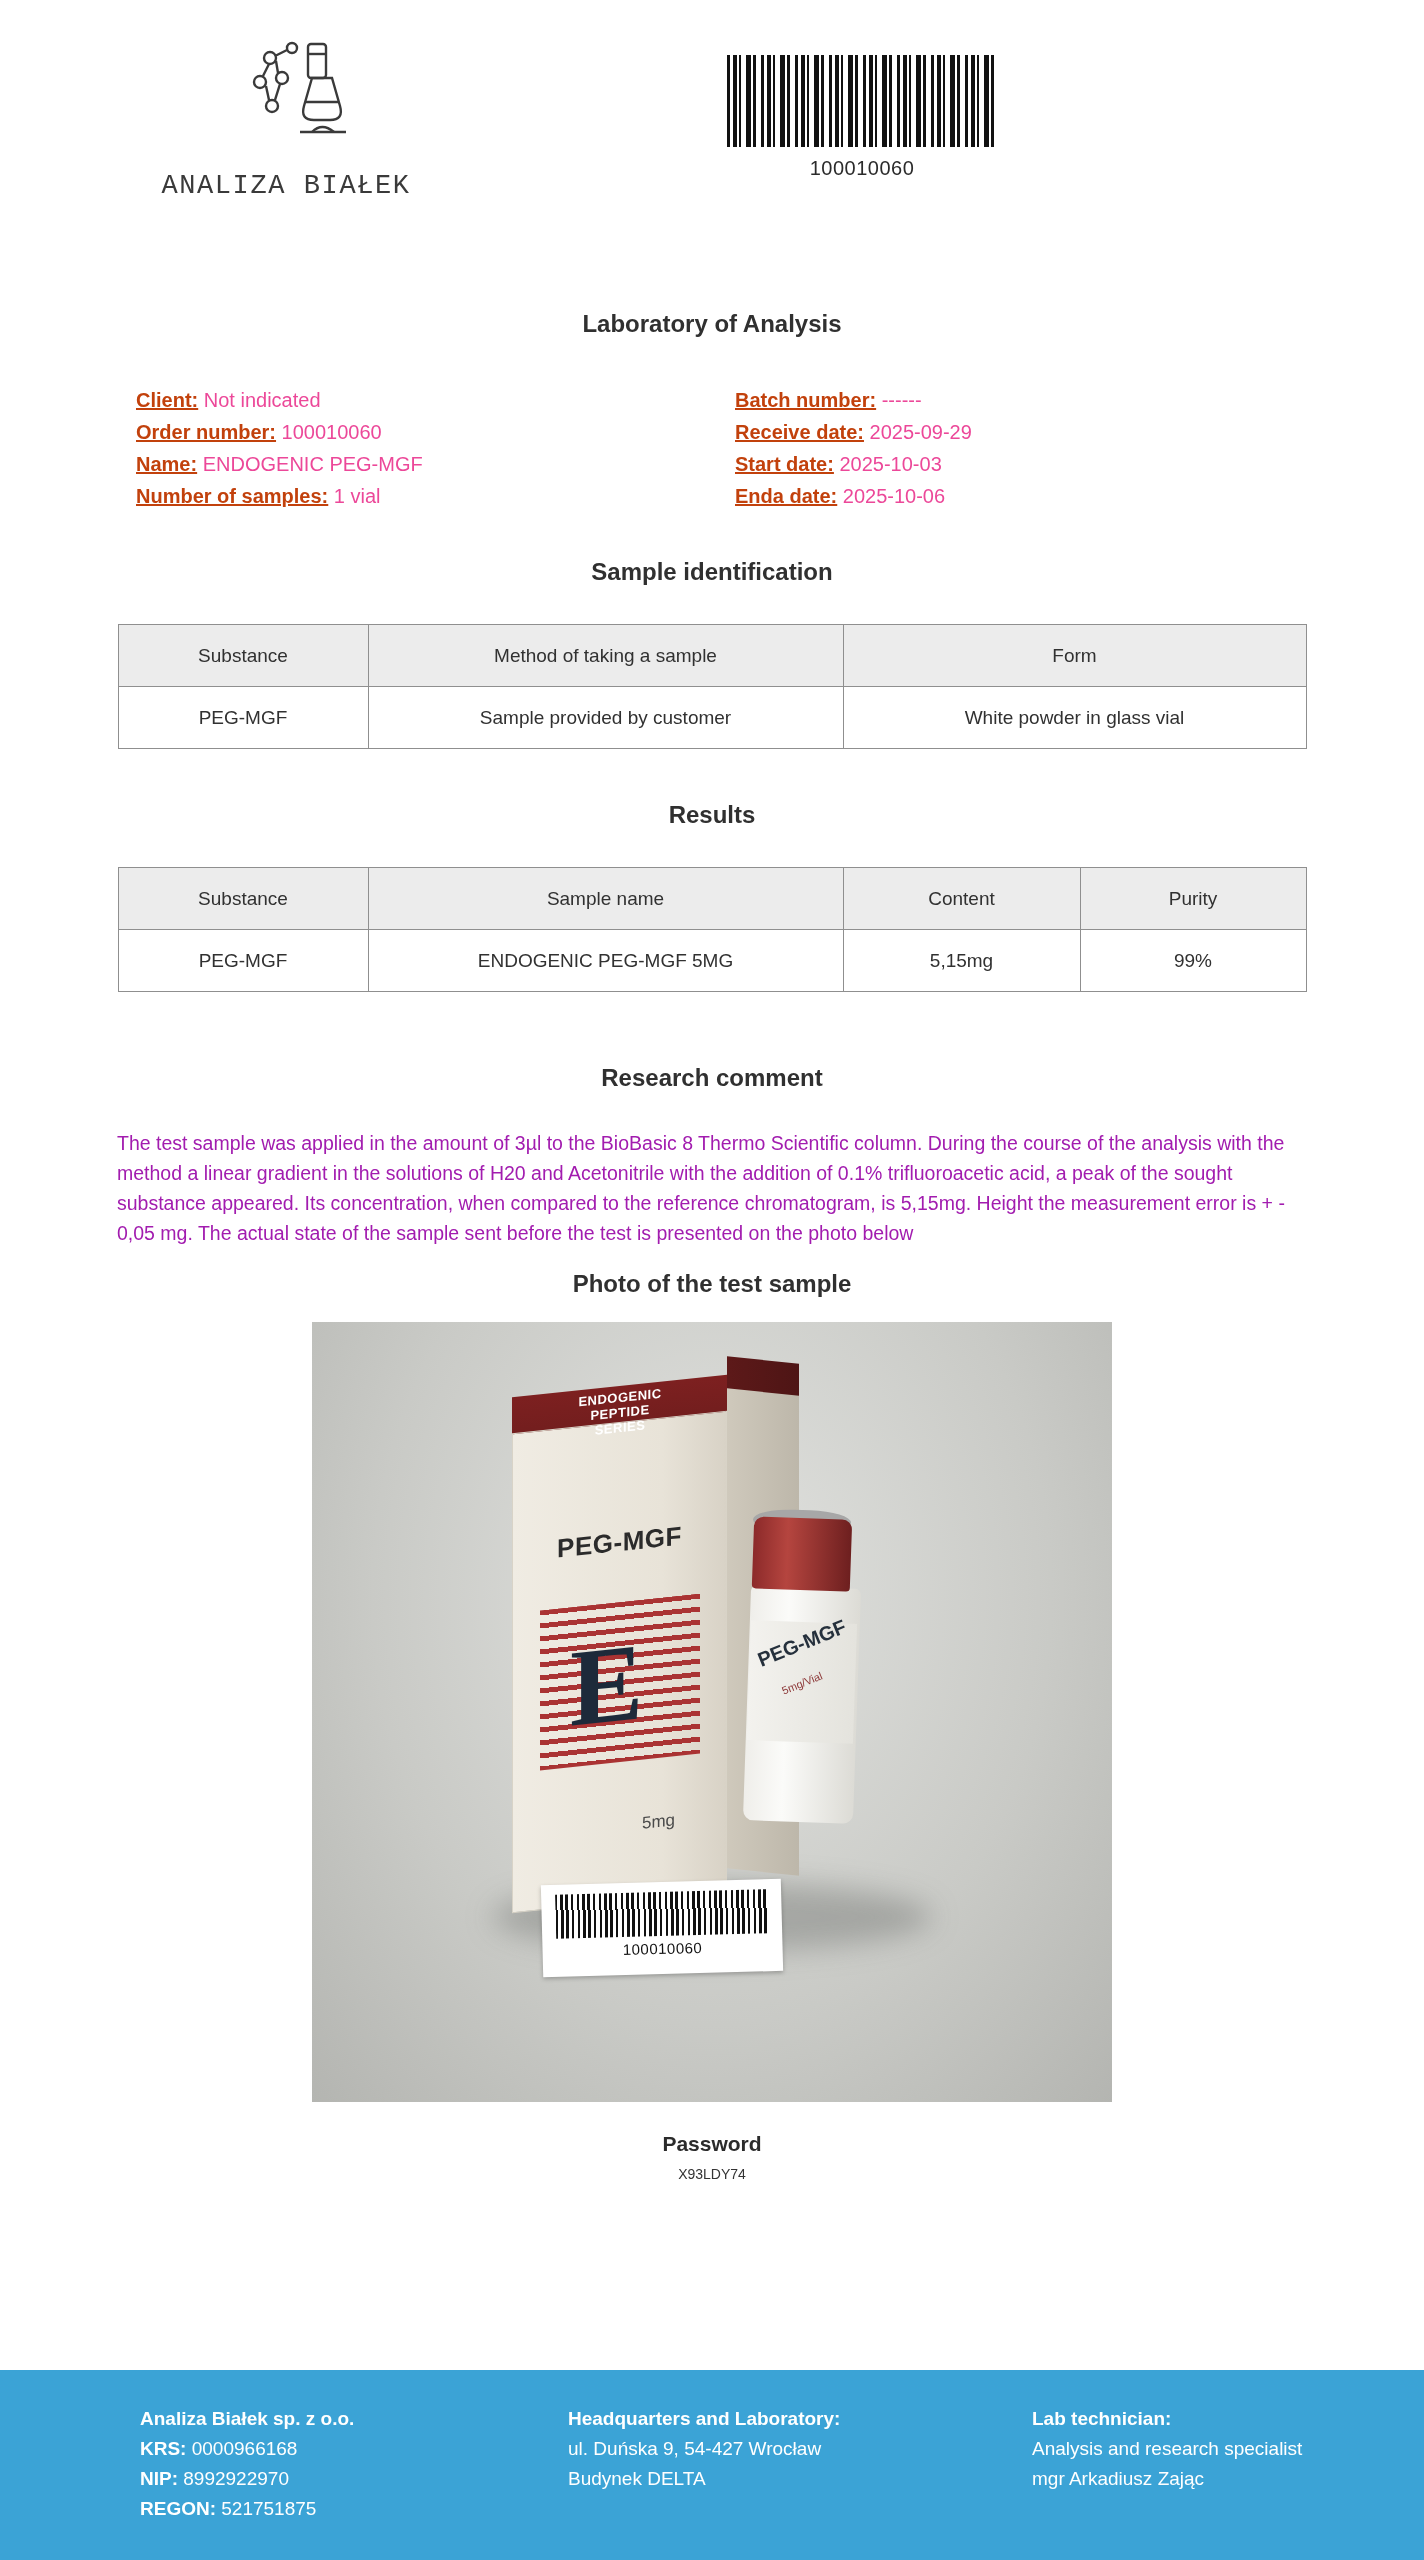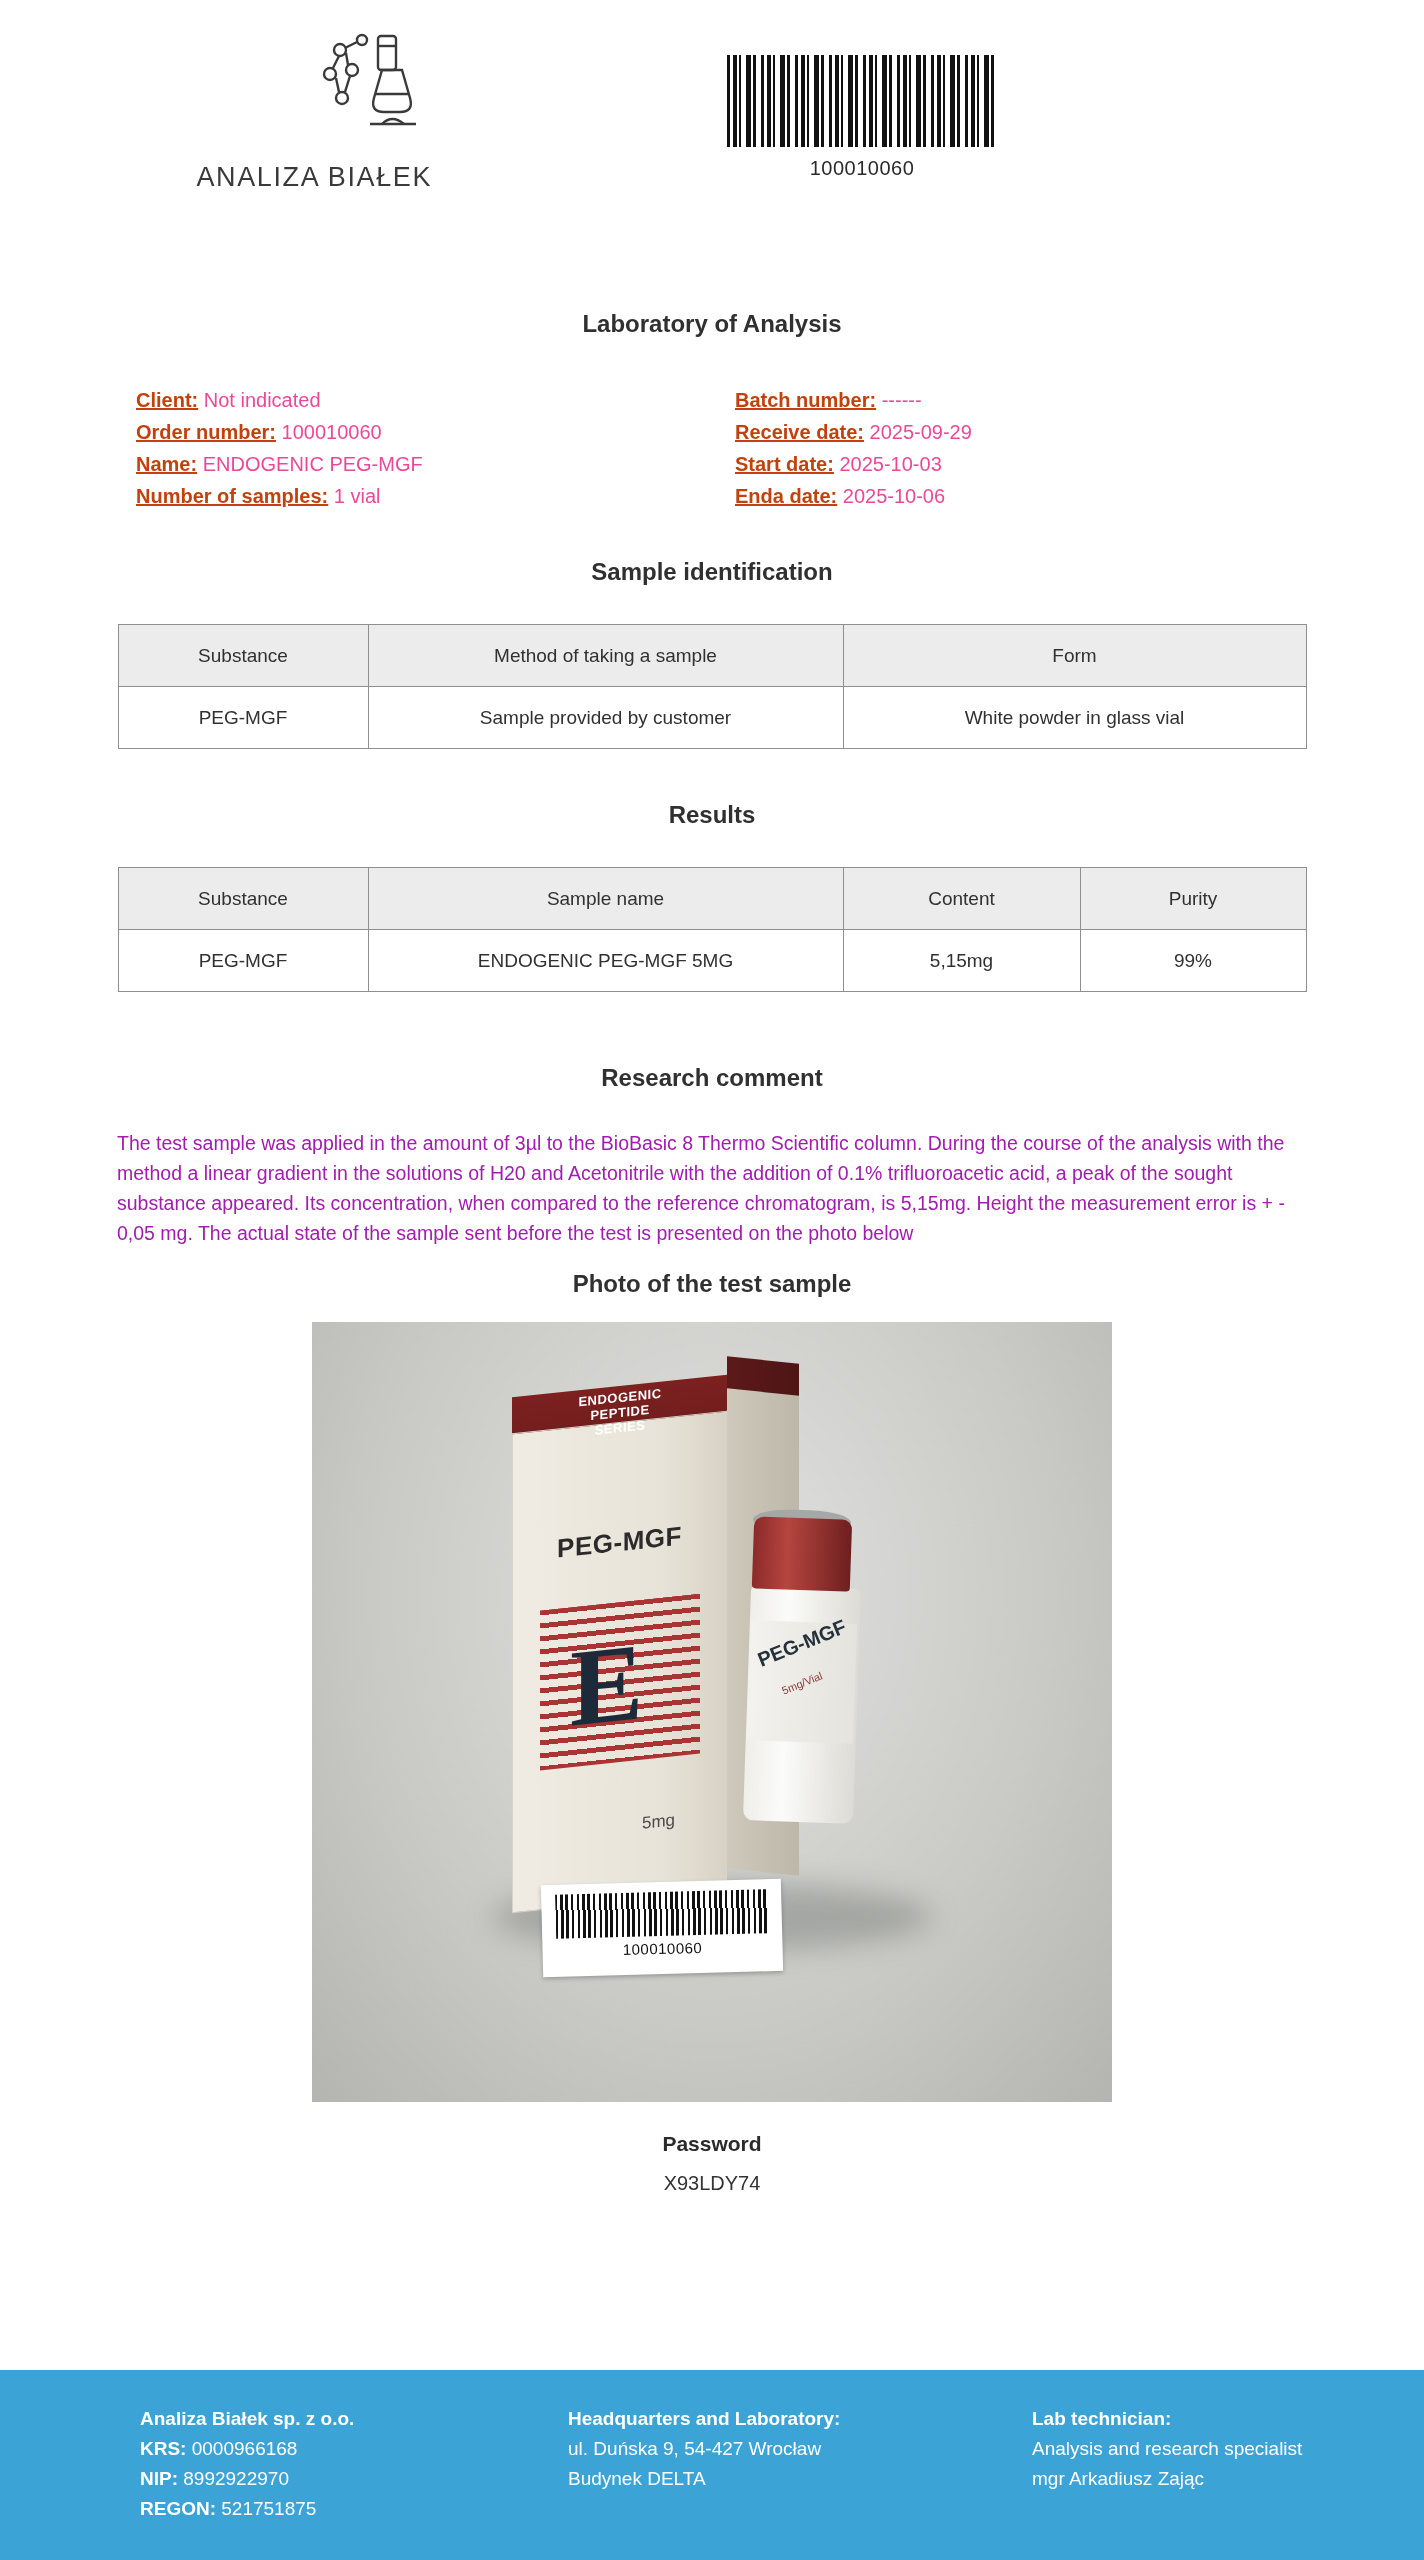--- a/index.html
+++ b/index.html
@@ -21,23 +21,24 @@
   }
 
   
   .header {
     position: relative;
     height: 250px;
   }
   .logo-block {
     position: absolute;
     left: 132px;
-    top: 28px;
+    top: 36px;
     width: 300px;
-    text-align: right;
+    text-align: center;
+    font-family: Liberation Mono, monospace;
   }
   .logo-mark {
     width: 120px;
     height: 118px;
     margin-left: 40px;
   }
   .logo-text {
     font-size: 27px;
     letter-spacing: 1.6px;
     color: #3a3a3a;
@@ -299,23 +300,23 @@
 
   .password-title {
     text-align:center;
     font-size: 21px;
     font-weight: bold;
     color:#2b2b2b;
     margin-top: 30px;
   }
   .password-value {
     text-align:center;
-    font-size: 20px;
+    font-size: 14px;
     color:#343434;
-    margin-top: 16px;
+    margin-top: 10px;
   }
 
   
   .footer {
     position: absolute;
     left: 0; bottom: 0;
     width: 1424px;
     height: 190px;
     background: #3ba3d6;
     color: #fff;

